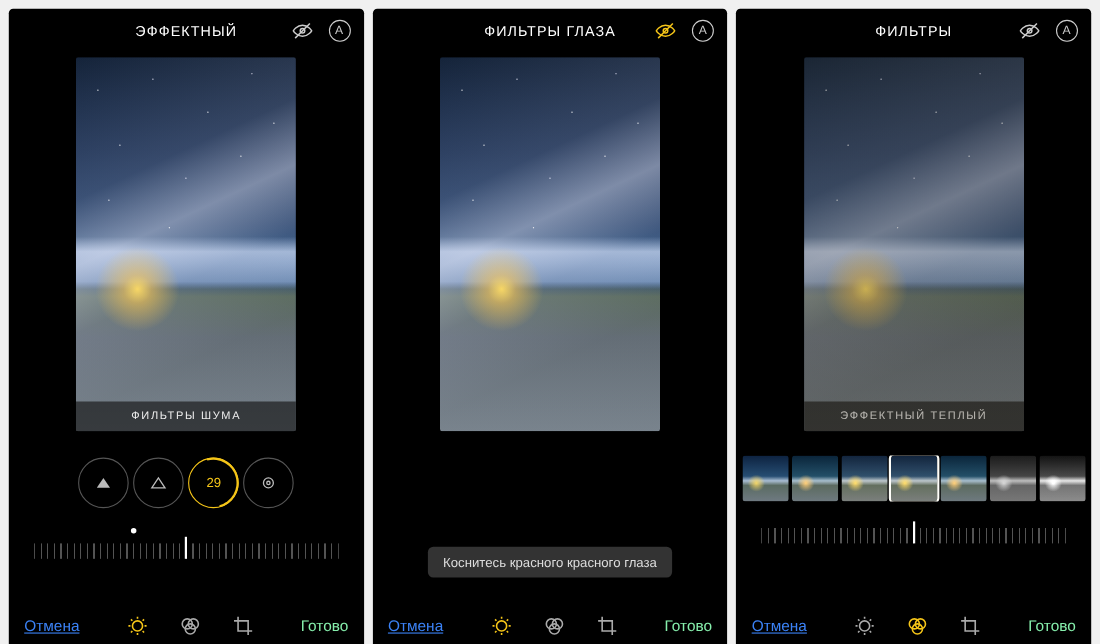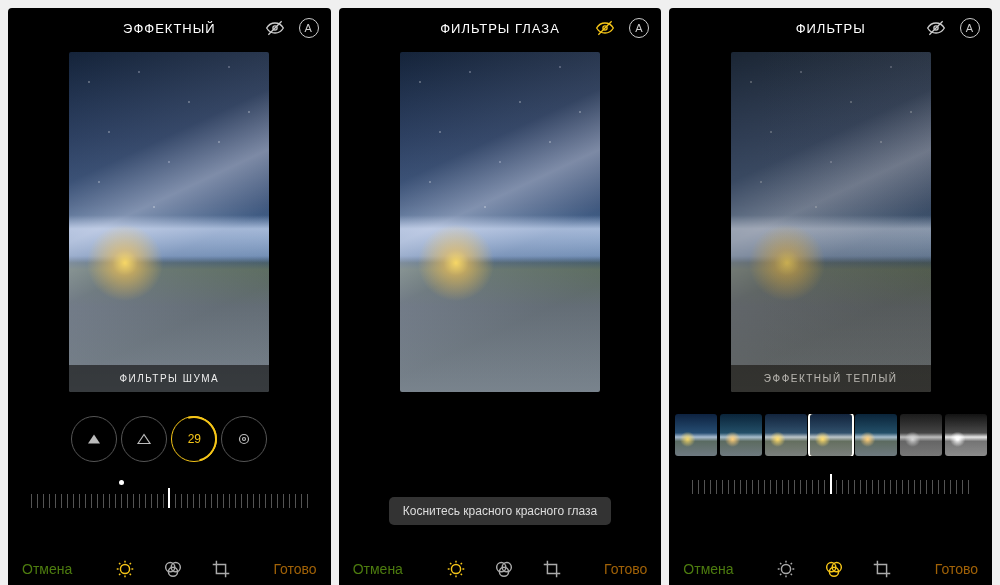--- a/index.html
+++ b/index.html
@@ -228,22 +228,22 @@
   
   .bottombar {
     height: 48px;
     display: flex;
     align-items: center;
     justify-content: space-between;
     padding: 0 14px;
     color: #fff;
     font-size: 14px;
   }
-  .bottombar .left { color: #4d7c0f; }
-  .bottombar .right { color: #a16207; }
+  .bottombar .left { color: #3b82f6; text-decoration: underline; }
+  .bottombar .right { color: #86efac; }
   .bottombar .tools {
     display: flex;
     gap: 26px;
     align-items: center;
   }
   .tool-icon {
     width: 22px; height: 22px;
     display:flex; align-items:center; justify-content:center;
     color:#aaa;
   }

